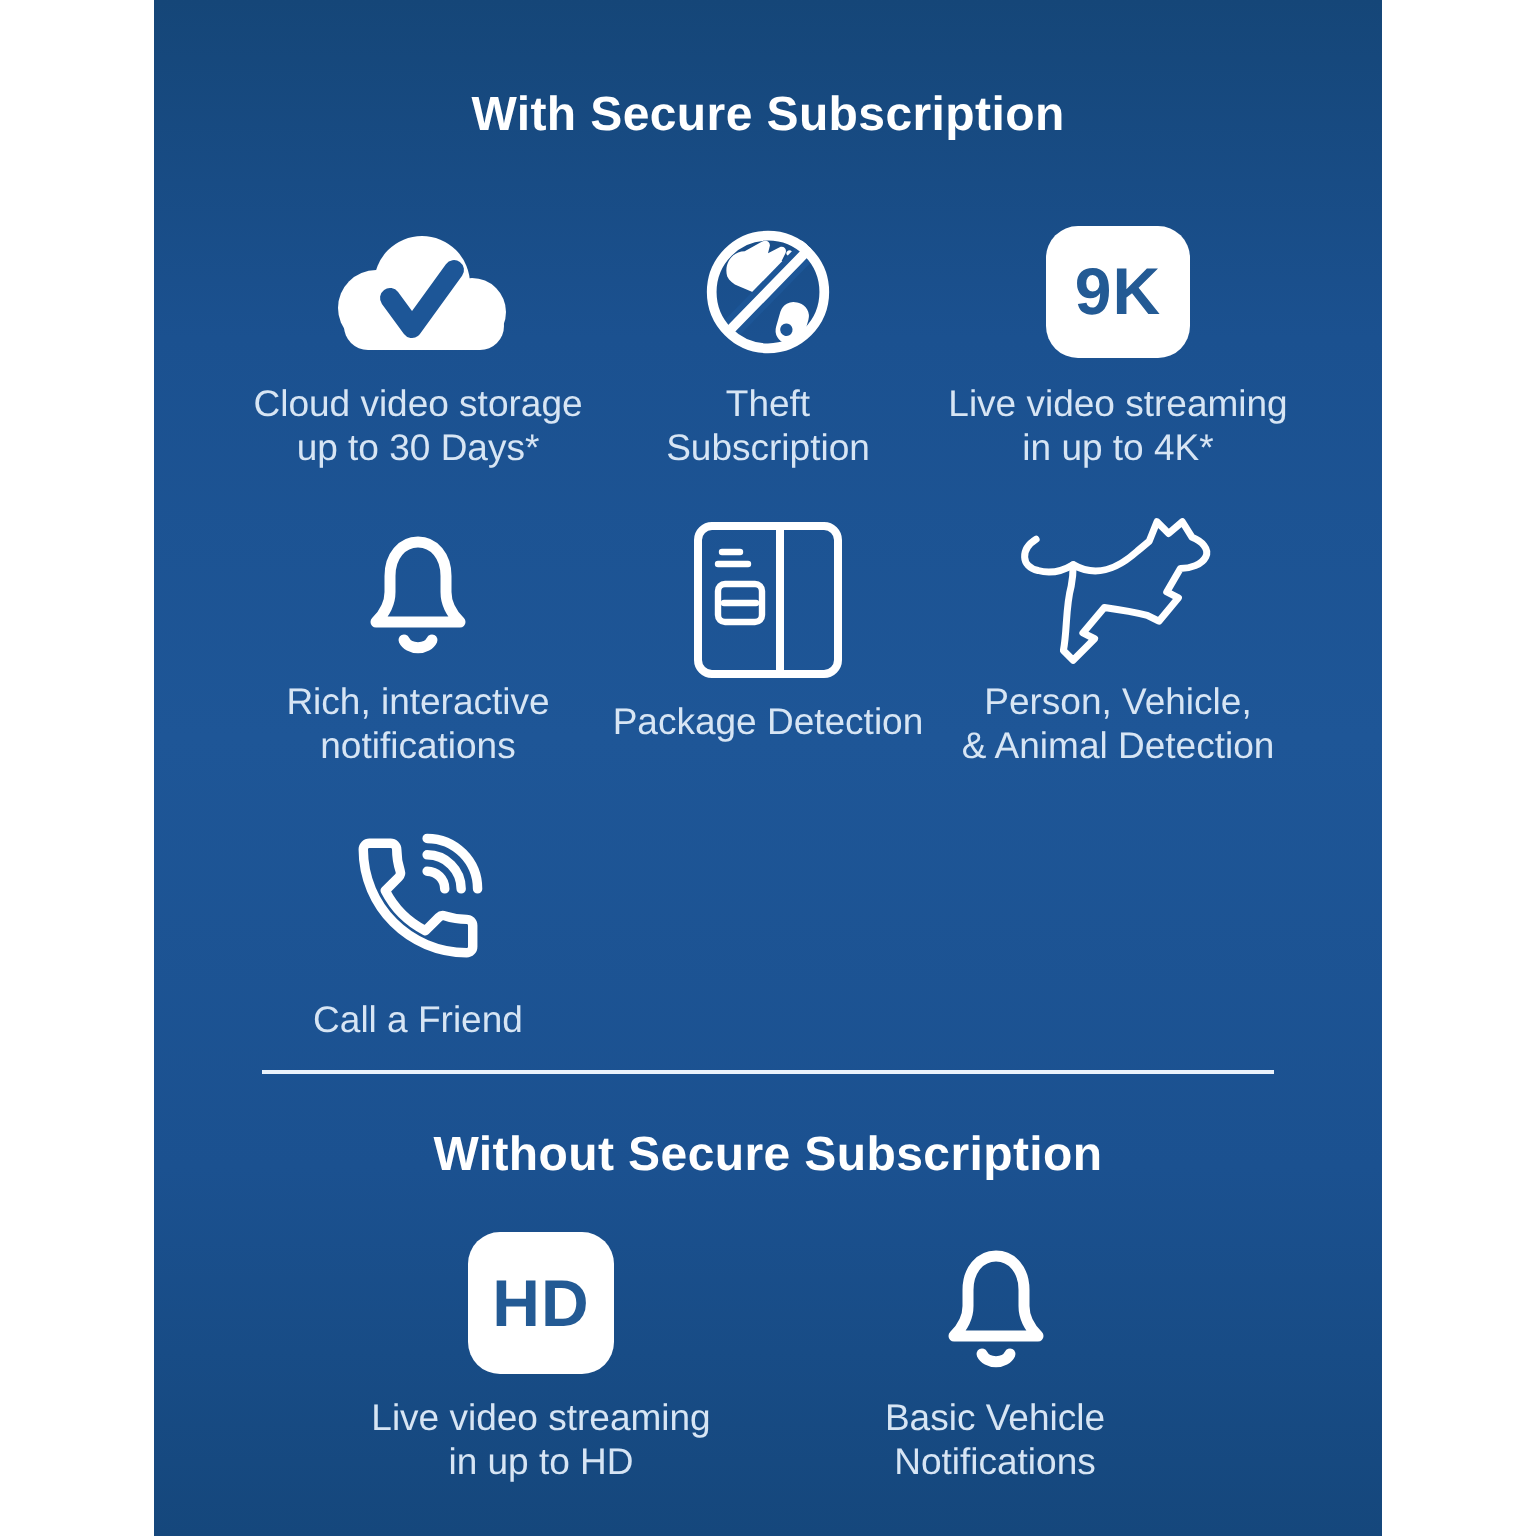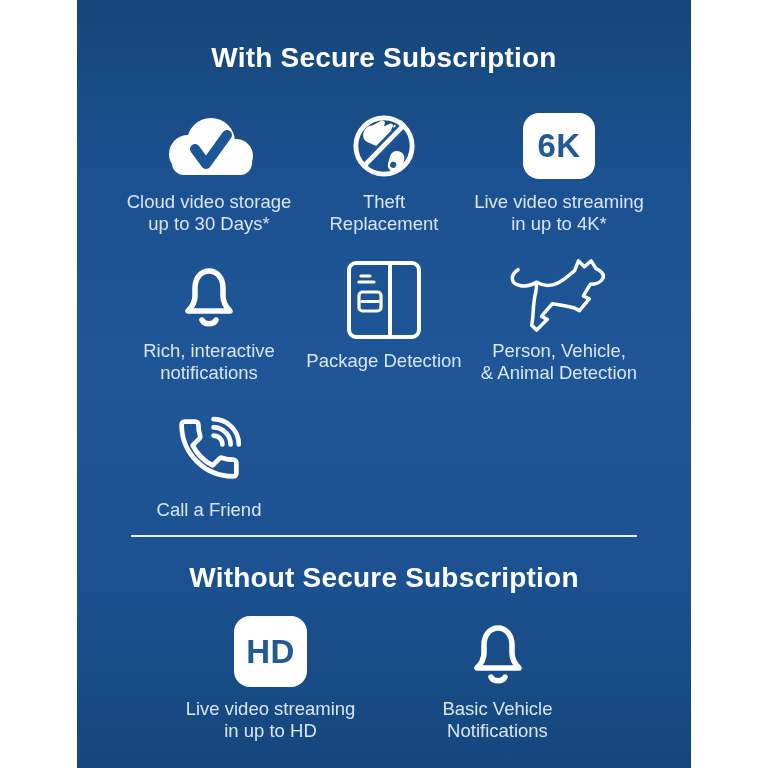--- a/index.html
+++ b/index.html
@@ -5,21 +5,21 @@
   * { margin:0; padding:0; box-sizing:border-box; }
   html,body { width:768px; height:768px; background:#ffffff; overflow:hidden;
               font-family:"Liberation Sans","DejaVu Sans",sans-serif; }
   .stage { position:relative; width:768px; height:768px; background:#ffffff; }
   .panel {
     position:absolute; left:77px; top:0; width:614px; height:768px;
     background:linear-gradient(180deg,#154678 0%,#1b5190 22%,#1e5697 48%,#1b5190 76%,#15477c 100%);
     display:flex; flex-direction:column; align-items:center;
   }
   .sec-title {
-    color:#ffffff; font-weight:bold; font-size:28px; letter-spacing:0.2px;
+    color:#ffffff; font-weight:bold; font-size:24px; letter-spacing:0.2px;
     text-align:center; line-height:36px;
   }
   .title-with { margin-top:40px; }
   .title-without { margin-top:23px; }
   .grid {
     margin-top:34px;
     display:grid;
     grid-template-columns:repeat(3,175px);
     row-gap:24px;
     justify-content:center;
@@ -78,26 +78,26 @@
               <circle cx="44.5" cy="54" r="3.2" fill="#1d5697"></circle>
             </g>
             <path d="M45,14a8,8 0 0 1 4,5" fill="none" stroke="#fff" stroke-width="3" stroke-linecap="round"></path>
             <path d="M51,9a12,12 0 0 1 5,7" fill="none" stroke="#fff" stroke-width="3" stroke-linecap="round"></path>
             <line x1="54" y1="13" x2="14" y2="54" stroke="#1d5697" stroke-width="11"></line>
             <line x1="54" y1="13" x2="14" y2="54" stroke="#fff" stroke-width="5" stroke-linecap="round"></line>
             <circle cx="34" cy="34" r="29" fill="none" stroke="#fff" stroke-width="5"></circle>
           </svg>
         </div>
         <div class="cell-label">Theft
-Replacement</div>
+Subscription</div>
       </div>
 
       <div class="cell">
         <div class="icon-box">
-          <div class="badge">6K</div>
+          <div class="badge">9K</div>
         </div>
         <div class="cell-label">Live video streaming
 in up to 4K*</div>
       </div>
 
 
       <div class="cell">
         <div class="icon-box">
           <svg width="64" height="70" viewBox="0 0 64 70" fill="none" stroke="#fff" stroke-width="5.5" stroke-linecap="round" stroke-linejoin="round">
             <path d="M11,51 h42 c-4,-4 -7,-9 -7,-15 v-8 c0,-10 -6,-17 -14,-17 s-14,7 -14,17 v8 c0,6 -3,11 -7,15 z"></path>

